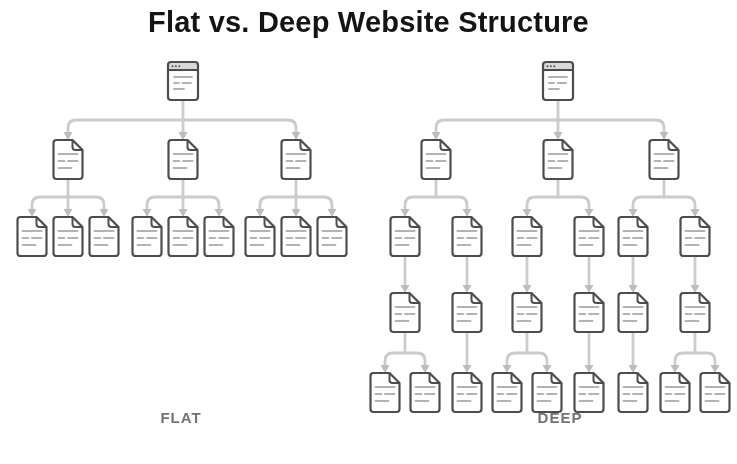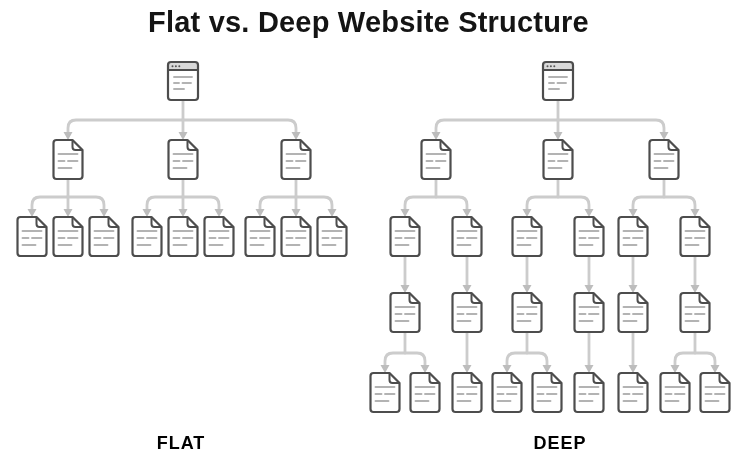--- a/index.html
+++ b/index.html
@@ -19,26 +19,26 @@
     font-weight: 800;
     letter-spacing: 0.2px;
     color: #141414;
   }
   #diagram-svg {
     position: absolute;
     top: 0; left: 0;
   }
   .tree-label {
     position: absolute;
-    top: 433px;
+    top: 409px;
     transform: translateX(-50%);
-    font-size: 18px;
+    font-size: 15px;
     font-weight: bold;
     letter-spacing: 1px;
-    color: #000000;
+    color: #737373;
   }
   #flat-label { left: 181px; }
   #deep-label { left: 546px; padding-left: 28px; }
 </style>
 </head>
 <body>
 
 <h1 class="page-title">Flat vs. Deep Website Structure</h1>
 
 <svg id="diagram-svg" width="737" height="464" viewBox="0 0 737 464">

